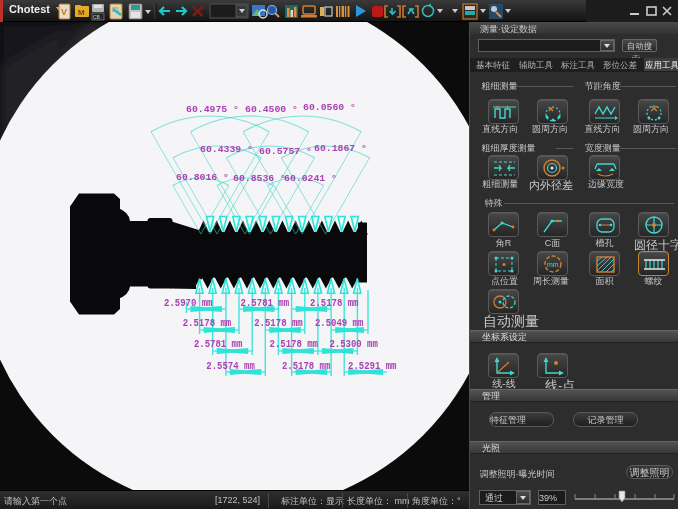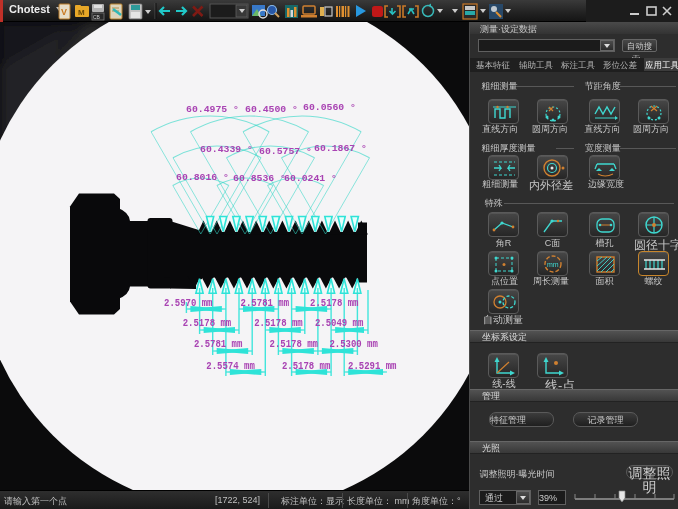--- a/index.html
+++ b/index.html
@@ -272,33 +272,33 @@
     <div style="position:absolute;left:14.800000000000011px;top:175px;color:#c8c8c8;font-size:9px;white-space:nowrap">特殊</div>
     <div style="position:absolute;left:34px;top:181px;width:170px;height:1px;background:#585858"></div>
     <div style="position:absolute;left:17px;top:215px;width:33px;text-align:center;color:#c8c8c8;font-size:9px;white-space:nowrap">角R</div>
     <div style="position:absolute;left:68px;top:215px;width:29px;text-align:center;color:#c8c8c8;font-size:9px;white-space:nowrap">C面</div>
     <div style="position:absolute;left:121px;top:215px;width:27px;text-align:center;color:#c8c8c8;font-size:9px;white-space:nowrap">槽孔</div>
     <div style="position:absolute;left:164px;top:215px;width:38px;text-align:center;color:#c8c8c8;font-size:12px;white-space:nowrap">圆径十字</div>
     <div style="position:absolute;left:20px;top:253px;width:29px;text-align:center;color:#c8c8c8;font-size:9px;white-space:nowrap">点位置</div>
     <div style="position:absolute;left:63px;top:253px;width:40px;text-align:left;color:#c8c8c8;font-size:9px;white-space:nowrap">周长测量</div>
     <div style="position:absolute;left:124px;top:253px;width:21px;text-align:center;color:#c8c8c8;font-size:9px;white-space:nowrap">面积</div>
     <div style="position:absolute;left:173px;top:253px;width:21px;text-align:center;color:#c8c8c8;font-size:9px;white-space:nowrap">螺纹</div>
-    <div style="position:absolute;left:13px;top:291px;width:40px;text-align:right;color:#c8c8c8;font-size:10px;white-space:nowrap">自动测量</div>
+    <div style="position:absolute;left:13px;top:291px;width:40px;text-align:right;color:#c8c8c8;font-size:14px;white-space:nowrap">自动测量</div>
     <div style="position:absolute;left:0;top:308px;width:209px;height:13px;background:linear-gradient(#525252,#383838);border-top:1px solid #666;border-bottom:1px solid #222"></div>
     <div style="position:absolute;left:12px;top:309px;color:#ddd;font-size:9px;white-space:nowrap">坐标系设定</div>
     <div style="position:absolute;left:21px;top:355px;width:26px;text-align:center;color:#c8c8c8;font-size:10px;white-space:nowrap">线-线</div>
     <div style="position:absolute;left:75px;top:355px;width:26px;text-align:right;color:#c8c8c8;font-size:13px;white-space:nowrap">线-点</div>
     <div style="position:absolute;left:0;top:367px;width:209px;height:13px;background:linear-gradient(#525252,#383838);border-top:1px solid #666;border-bottom:1px solid #222"></div>
     <div style="position:absolute;left:12px;top:368px;color:#ddd;font-size:9px;white-space:nowrap">管理</div>
     <div style="position:absolute;left:19px;top:390px;width:65px;height:15px;background:linear-gradient(#3c3c3c,#1f1f1f);border:1px solid #5a5a5a;border-radius:7px;color:#ccc;font-size:9px;text-align:left;line-height:15px">特征管理</div>
     <div style="position:absolute;left:103px;top:390px;width:65px;height:15px;background:linear-gradient(#3c3c3c,#1f1f1f);border:1px solid #5a5a5a;border-radius:7px;color:#ccc;font-size:9px;text-align:center;line-height:15px">记录管理</div>
     <div style="position:absolute;left:0;top:419px;width:209px;height:13px;background:linear-gradient(#525252,#383838);border-top:1px solid #666;border-bottom:1px solid #222"></div>
     <div style="position:absolute;left:12px;top:420px;color:#ddd;font-size:9px;white-space:nowrap">光照</div>
     <div style="position:absolute;left:9.600000000000023px;top:446px;color:#c8c8c8;font-size:9px;white-space:nowrap">调整照明·曝光时间</div>
-    <div style="position:absolute;left:156px;top:443px;width:47px;height:14px;background:linear-gradient(#3c3c3c,#1f1f1f);border:1px solid #5a5a5a;border-radius:7px;color:#ccc;font-size:14px;text-align:center;line-height:14px">调整照明</div>
+    <div style="position:absolute;left:156px;top:443px;width:47px;height:14px;background:linear-gradient(#3c3c3c,#1f1f1f);border:1px solid #5a5a5a;border-radius:7px;color:#ccc;font-size:10px;text-align:center;line-height:14px">调整照明</div>
     <div style="position:absolute;left:9px;top:468px;width:52px;height:15px;background:#1b1b1b;border:1px solid #606060;color:#ccc;font-size:9px;line-height:15px;padding-left:5px">通过</div>
     <div style="position:absolute;left:46px;top:469px;width:14px;height:13px;background:linear-gradient(#4c4c4c,#2c2c2c);border:1px solid #666"></div>
     <div style="position:absolute;left:50px;top:474px;width:0;height:0;border-left:3px solid transparent;border-right:3px solid transparent;border-top:4px solid #ddd"></div>
     <div style="position:absolute;left:68px;top:468px;width:28px;height:15px;background:#1b1b1b;border:1px solid #606060;color:#ccc;font-size:9px;text-align:left;line-height:15px">39%</div>
     <svg width="105" height="22" style="position:absolute;left:104px;top:464px">
       <line x1="1" y1="13" x2="100" y2="13" stroke="#999" stroke-width="1.5"></line>
       <line x1="1" y1="8" x2="1" y2="13" stroke="#888" stroke-width="1"></line>
       <line x1="21" y1="8" x2="21" y2="13" stroke="#888" stroke-width="1"></line>
       <line x1="41" y1="8" x2="41" y2="13" stroke="#888" stroke-width="1"></line>
       <line x1="61" y1="8" x2="61" y2="13" stroke="#888" stroke-width="1"></line>

